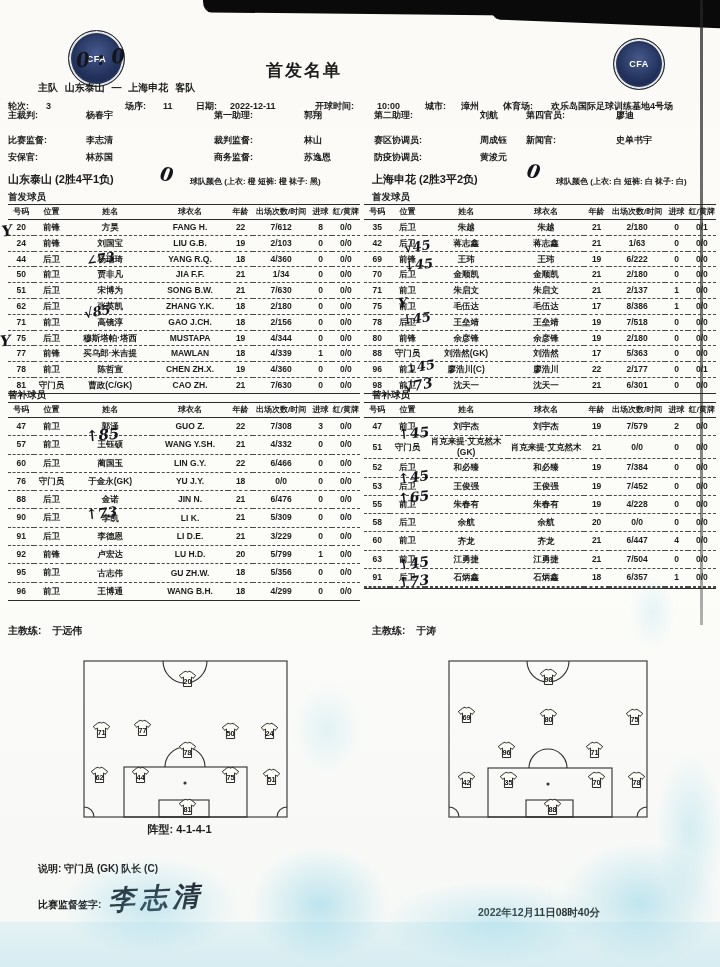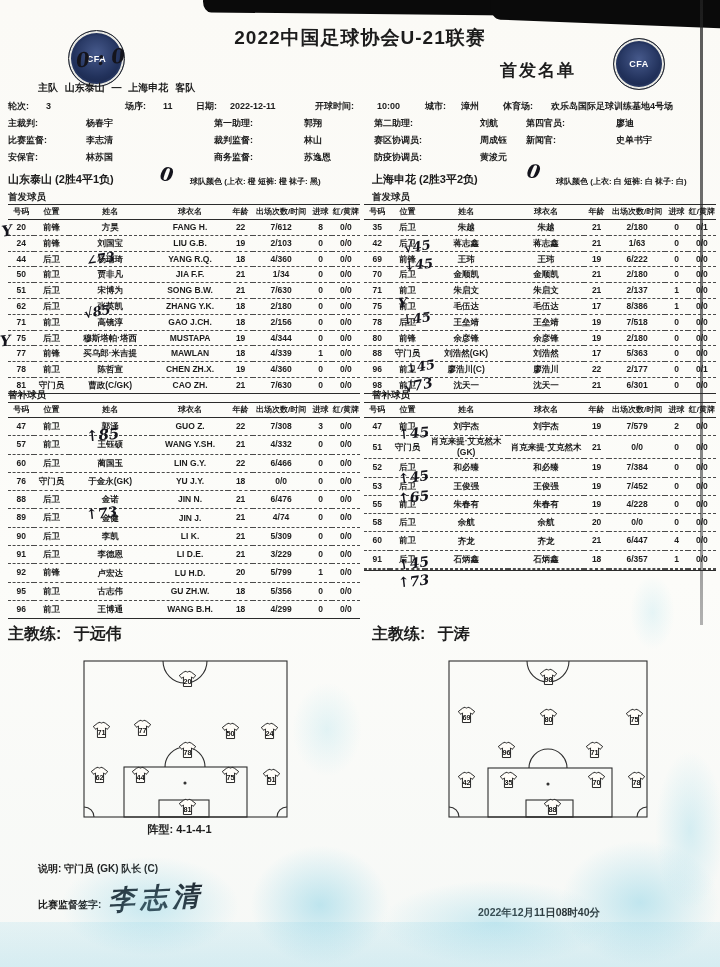--- a/index.html
+++ b/index.html
@@ -13,21 +13,21 @@
   .edge-line{position:absolute;left:700px;top:0;width:3px;height:625px;background:linear-gradient(#222,#666 80%,#999);opacity:.75;}
   .stain{position:absolute;border-radius:50%;pointer-events:none;}
   
   .logo{position:absolute;border-radius:50%;display:flex;align-items:center;justify-content:center;
         background:radial-gradient(circle at 50% 40%, #46598b 0%, #22325c 55%, #111b38 100%);
         box-shadow:inset 0 0 0 2px #e9e9e3, inset 0 0 0 4px #25355f;border:1.5px solid #20242c;}
   .logo span{color:#fff;font-size:9px;font-weight:700;letter-spacing:.5px;}
   .logo-left{left:68px;top:30px;width:55px;height:55px;}
   .logo-right{left:613px;top:38px;width:50px;height:50px;}
   .title{position:absolute;left:0;top:25px;width:720px;text-align:center;font-size:19px;font-weight:700;letter-spacing:1px;}
-  .subtitle{position:absolute;left:0;top:59px;width:576px;text-align:right;font-size:17px;font-weight:700;letter-spacing:2px;}
+  .subtitle{position:absolute;left:16px;top:59px;width:576px;text-align:center;font-size:17px;font-weight:700;letter-spacing:2px;}
   
   .teamline{position:absolute;left:38px;top:81px;font-size:10px;font-weight:700;}
   .teamline span{margin-right:4px;}
   .info-line{position:absolute;left:8px;top:100px;width:712px;display:grid;
              grid-template-columns:38px 79px 38px 33px 34px 85px 62px 48px 36px 42px 48px 1fr;
              font-size:9px;font-weight:700;line-height:13px;}
   .off-row{position:absolute;left:8px;width:712px;display:grid;
            grid-template-columns:78px 128px 90px 70px 106px 46px 90px 1fr;
            font-size:9px;font-weight:700;line-height:13px;}
   .lbl{white-space:nowrap;}
@@ -44,21 +44,21 @@
   td{font-size:8.5px;white-space:nowrap;}
   thead tr{border-top:1.6px solid #2b2b2b;border-bottom:1.4px solid #2b2b2b;}
   tbody tr{border-bottom:1px dashed #4a4a4a;}
   tbody tr:last-child{border-bottom:1.6px solid #2b2b2b;}
   th:nth-child(1){width:26px}th:nth-child(2){width:34px}th:nth-child(3){width:82px}
   th:nth-child(4){width:76px}th:nth-child(5){width:24px}th:nth-child(6){width:56px}
   th:nth-child(7){width:22px}th:nth-child(8){width:28px}
   .t-start td{line-height:14.8px;}
   .t-sub td{line-height:17.3px;}
   .t-sub td:nth-child(3),.t-sub td:nth-child(4){white-space:normal;line-height:11px;}
-  .coach{position:absolute;font-size:16px;font-weight:700;}
+  .coach{position:absolute;font-size:10px;font-weight:700;}
   .coach .val{margin-left:8px;}
   
   .pitch{position:absolute;}
   .pitch svg.field{position:absolute;left:0;top:0;}
   .formation{position:absolute;text-align:center;font-size:11px;font-weight:700;}
   
   .note{position:absolute;left:38px;top:862px;font-size:10px;font-weight:700;}
   .signlabel{position:absolute;left:38px;top:898px;font-size:10px;font-weight:700;}
   .signature{position:absolute;left:108px;top:880px;font-size:27px;font-weight:700;
              font-family:"DejaVu Serif",serif;font-style:italic;letter-spacing:5px;transform:rotate(-3deg);color:#15151c;}
@@ -74,21 +74,20 @@
   <div class="strip strip1"></div>
   <div class="strip strip2"></div>
   <div class="edge-line"></div>
 
   <div class="logo logo-left">
       <span>CFA</span>
     </div>
   <div class="logo logo-right">
       <span>CFA</span>
     </div>
-  <div class="title">2022中国足球协会U-21联赛</div>
   <div class="subtitle">首发名单</div>
 
   <div class="teamline">
     <span>主队</span>
     <span>山东泰山</span>
     <span>—</span>
     <span>上海申花</span>
     <span>客队</span>
   </div>
   <div class="info-line">
@@ -99,21 +98,21 @@
       <span class="lbl">日期:</span>
       <span class="val">2022-12-11</span>
       <span class="lbl">开球时间:</span>
       <span class="val">10:00</span>
       <span class="lbl">城市:</span>
       <span class="val">漳州</span>
       <span class="lbl">体育场:</span>
       <span class="val">欢乐岛国际足球训练基地4号场</span>
     </div>
 
-  <div class="off-row" style="top:117px">
+  <div class="off-row" style="top:109px">
       <span class="lbl">主裁判:</span>
       <span class="val">杨春宇</span>
       <span class="lbl">第一助理:</span>
       <span class="val">郭翔</span>
       <span class="lbl">第二助理:</span>
       <span class="val">刘航</span>
       <span class="lbl">第四官员:</span>
       <span class="val">廖迪</span>
     </div>
   <div class="off-row" style="top:134px">
@@ -462,30 +461,20 @@
             <td>88</td>
             <td>后卫</td>
             <td>金诺</td>
             <td>JIN N.</td>
             <td>21</td>
             <td>6/476</td>
             <td>0</td>
             <td>0/0</td>
           </tr>
           <tr>
-            <td>89</td>
-            <td>后卫</td>
-            <td>金健</td>
-            <td>JIN J.</td>
-            <td>21</td>
-            <td>4/74</td>
-            <td>0</td>
-            <td>0/0</td>
-          </tr>
-          <tr>
             <td>90</td>
             <td>后卫</td>
             <td>李凯</td>
             <td>LI K.</td>
             <td>21</td>
             <td>5/309</td>
             <td>0</td>
             <td>0/0</td>
           </tr>
           <tr>
@@ -607,20 +596,30 @@
             <td>0/0</td>
           </tr>
           <tr>
             <td>60</td>
             <td>前卫</td>
             <td>齐龙</td>
             <td>齐龙</td>
             <td>21</td>
             <td>6/447</td>
             <td>4</td>
+            <td>0/0</td>
+          </tr>
+          <tr>
+            <td>63</td>
+            <td>前卫</td>
+            <td>江勇捷</td>
+            <td>江勇捷</td>
+            <td>21</td>
+            <td>7/504</td>
+            <td>0</td>
             <td>0/0</td>
           </tr>
           <tr>
             <td>91</td>
             <td>后卫</td>
             <td>石炳鑫</td>
             <td>石炳鑫</td>
             <td>18</td>
             <td>6/357</td>
             <td>1</td>

